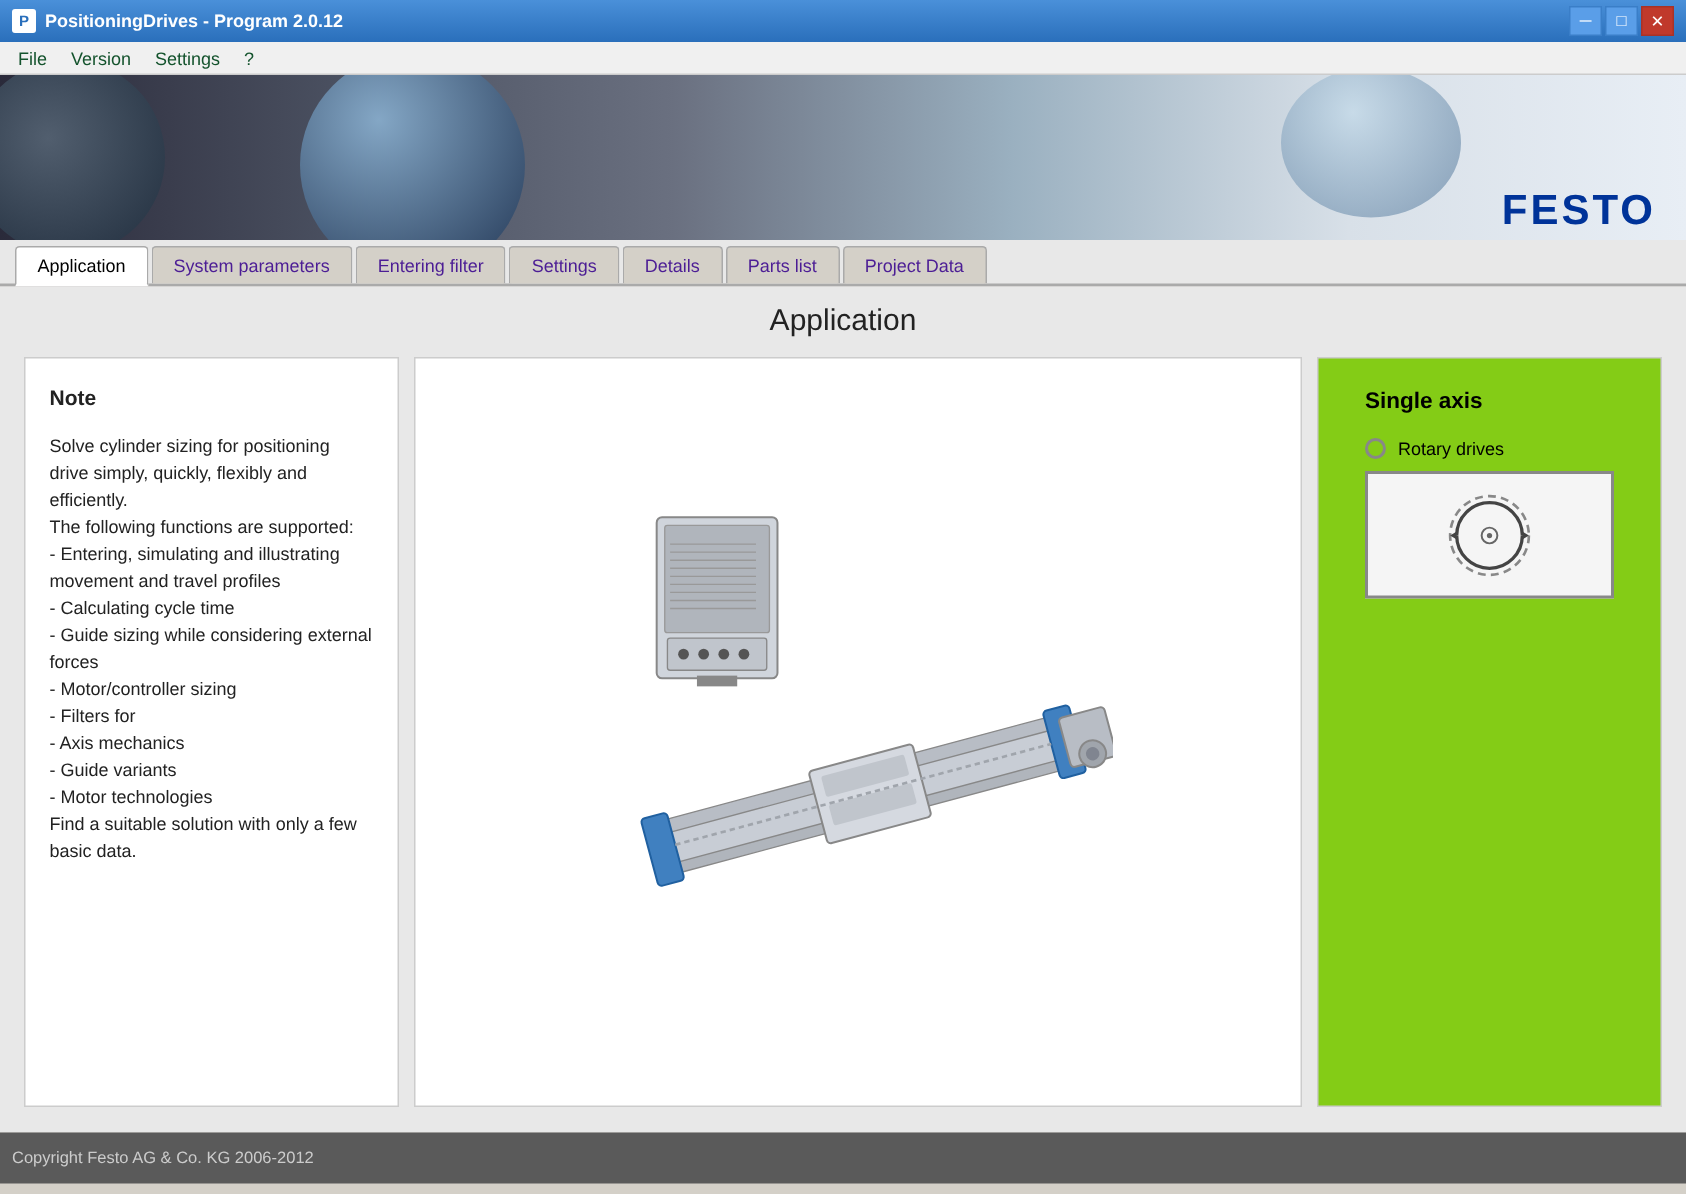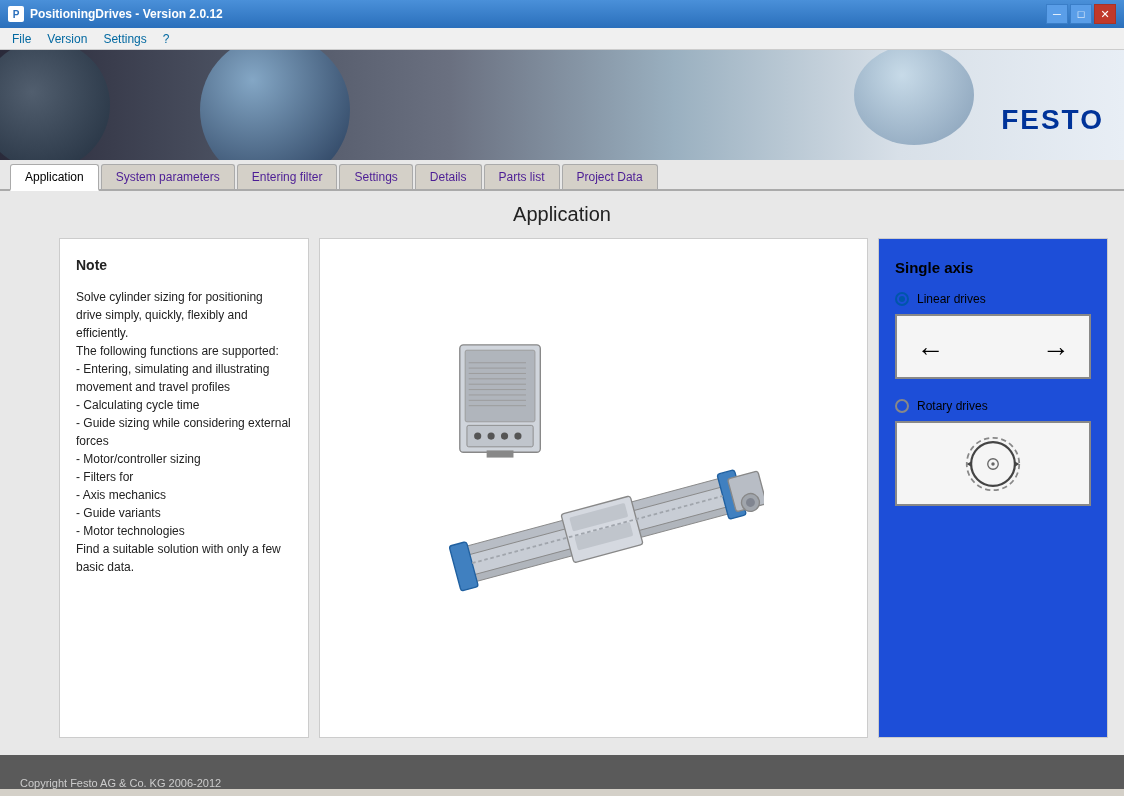--- a/index.html
+++ b/index.html
@@ -64,21 +64,21 @@
       height: 22px;
       display: flex;
       align-items: center;
       padding: 0 4px;
       border-bottom: 1px solid #ccc;
       font-size: 12px;
     }
     .menu-item {
       padding: 2px 8px;
       cursor: pointer;
-      color: #0369a1;
+      color: #14532d;
     }
 
     
     .header-banner {
       height: 110px;
       background: linear-gradient(135deg, #e8e8e8 0%, #c8c8c8 30%, #a0a0a0 60%, #d0d0d0 100%);
       position: relative;
       overflow: hidden;
     }
     .header-banner-bg {
@@ -112,21 +112,21 @@
       top: -5px;
       width: 120px;
       height: 100px;
       background: radial-gradient(circle at 40% 30%, #c0d8e8, #6080a0);
       border-radius: 50%;
       opacity: 0.7;
     }
     .festo-logo {
       position: absolute;
       right: 20px;
-      bottom: 24px;
+      bottom: 4px;
       font-size: 28px;
       font-weight: bold;
       color: #003399;
       letter-spacing: 2px;
       font-family: Arial, sans-serif;
       text-align: right;
     }
 
     
     .tabs-bar {
@@ -168,21 +168,20 @@
       font-size: 20px;
       font-weight: normal;
       text-align: center;
       margin-bottom: 12px;
       color: #222;
     }
     .content-grid {
       display: flex;
       gap: 10px;
       height: calc(100% - 40px);
-      margin-left: 43px;
     }
 
     
     .note-panel {
       width: 250px;
       min-width: 250px;
       background: white;
       border: 1px solid #ccc;
       padding: 16px;
       font-size: 12px;
@@ -213,23 +212,23 @@
       height: 100%;
       display: flex;
       align-items: center;
       justify-content: center;
     }
 
     
     .axis-panel {
       width: 230px;
       min-width: 230px;
-      background: #1d4ed8;
+      background: #84cc16;
       border: 1px solid #ccc;
-      padding: 20px 16px;
+      padding: 20px 31px;
     }
     .axis-panel h3 {
       font-size: 15px;
       font-weight: bold;
       margin-bottom: 16px;
     }
     .radio-group {
       margin-bottom: 16px;
     }
     .radio-label {
@@ -287,31 +286,31 @@
       justify-content: center;
       margin-top: 6px;
     }
 
     
     .footer {
       background: #5a5a5a;
       color: #ccc;
       height: 34px;
       display: flex;
-      align-items: flex-end;
-      padding: 0 20px;
+      align-items: center;
+      padding: 0 8px;
       font-size: 11px;
     }
   </style>
 </head>
 <body>
 
 <div class="title-bar">
   <div class="title-bar-icon">P</div>
-  <span class="title-bar-text">PositioningDrives - Version 2.0.12</span>
+  <span class="title-bar-text">PositioningDrives - Program 2.0.12</span>
   <div class="title-bar-controls">
     <button class="title-bar-btn">─</button>
     <button class="title-bar-btn">□</button>
     <button class="title-bar-btn close">✕</button>
   </div>
 </div>
 
 <div class="menu-bar">
   <span class="menu-item">File</span>
   <span class="menu-item">Version</span>
@@ -406,32 +405,20 @@
             <circle cx="348" cy="90" r="10" fill="#a0a5ac" stroke="#888" stroke-width="1.5"></circle>
             <circle cx="348" cy="90" r="5" fill="#808590"></circle>
           </g>
         </svg>
       </div>
     </div>
 
     <div class="axis-panel">
       <h3>Single axis</h3>
 
-      <div class="radio-group">
-        <div class="radio-label">
-          <div class="radio-btn selected"></div>
-          <span>Linear drives</span>
-        </div>
-        <div class="drive-box">
-          <div class="linear-arrows">
-            <span style="font-size:28px;font-weight:bold;">←</span>
-            <span style="font-size:28px;font-weight:bold;">→</span>
-          </div>
-        </div>
-      </div>
 
       <div class="radio-group">
         <div class="radio-label">
           <div class="radio-btn"></div>
           <span>Rotary drives</span>
         </div>
         <div class="rotary-circle-box">
 
           <svg viewBox="0 0 80 80" width="70" height="70">
 

